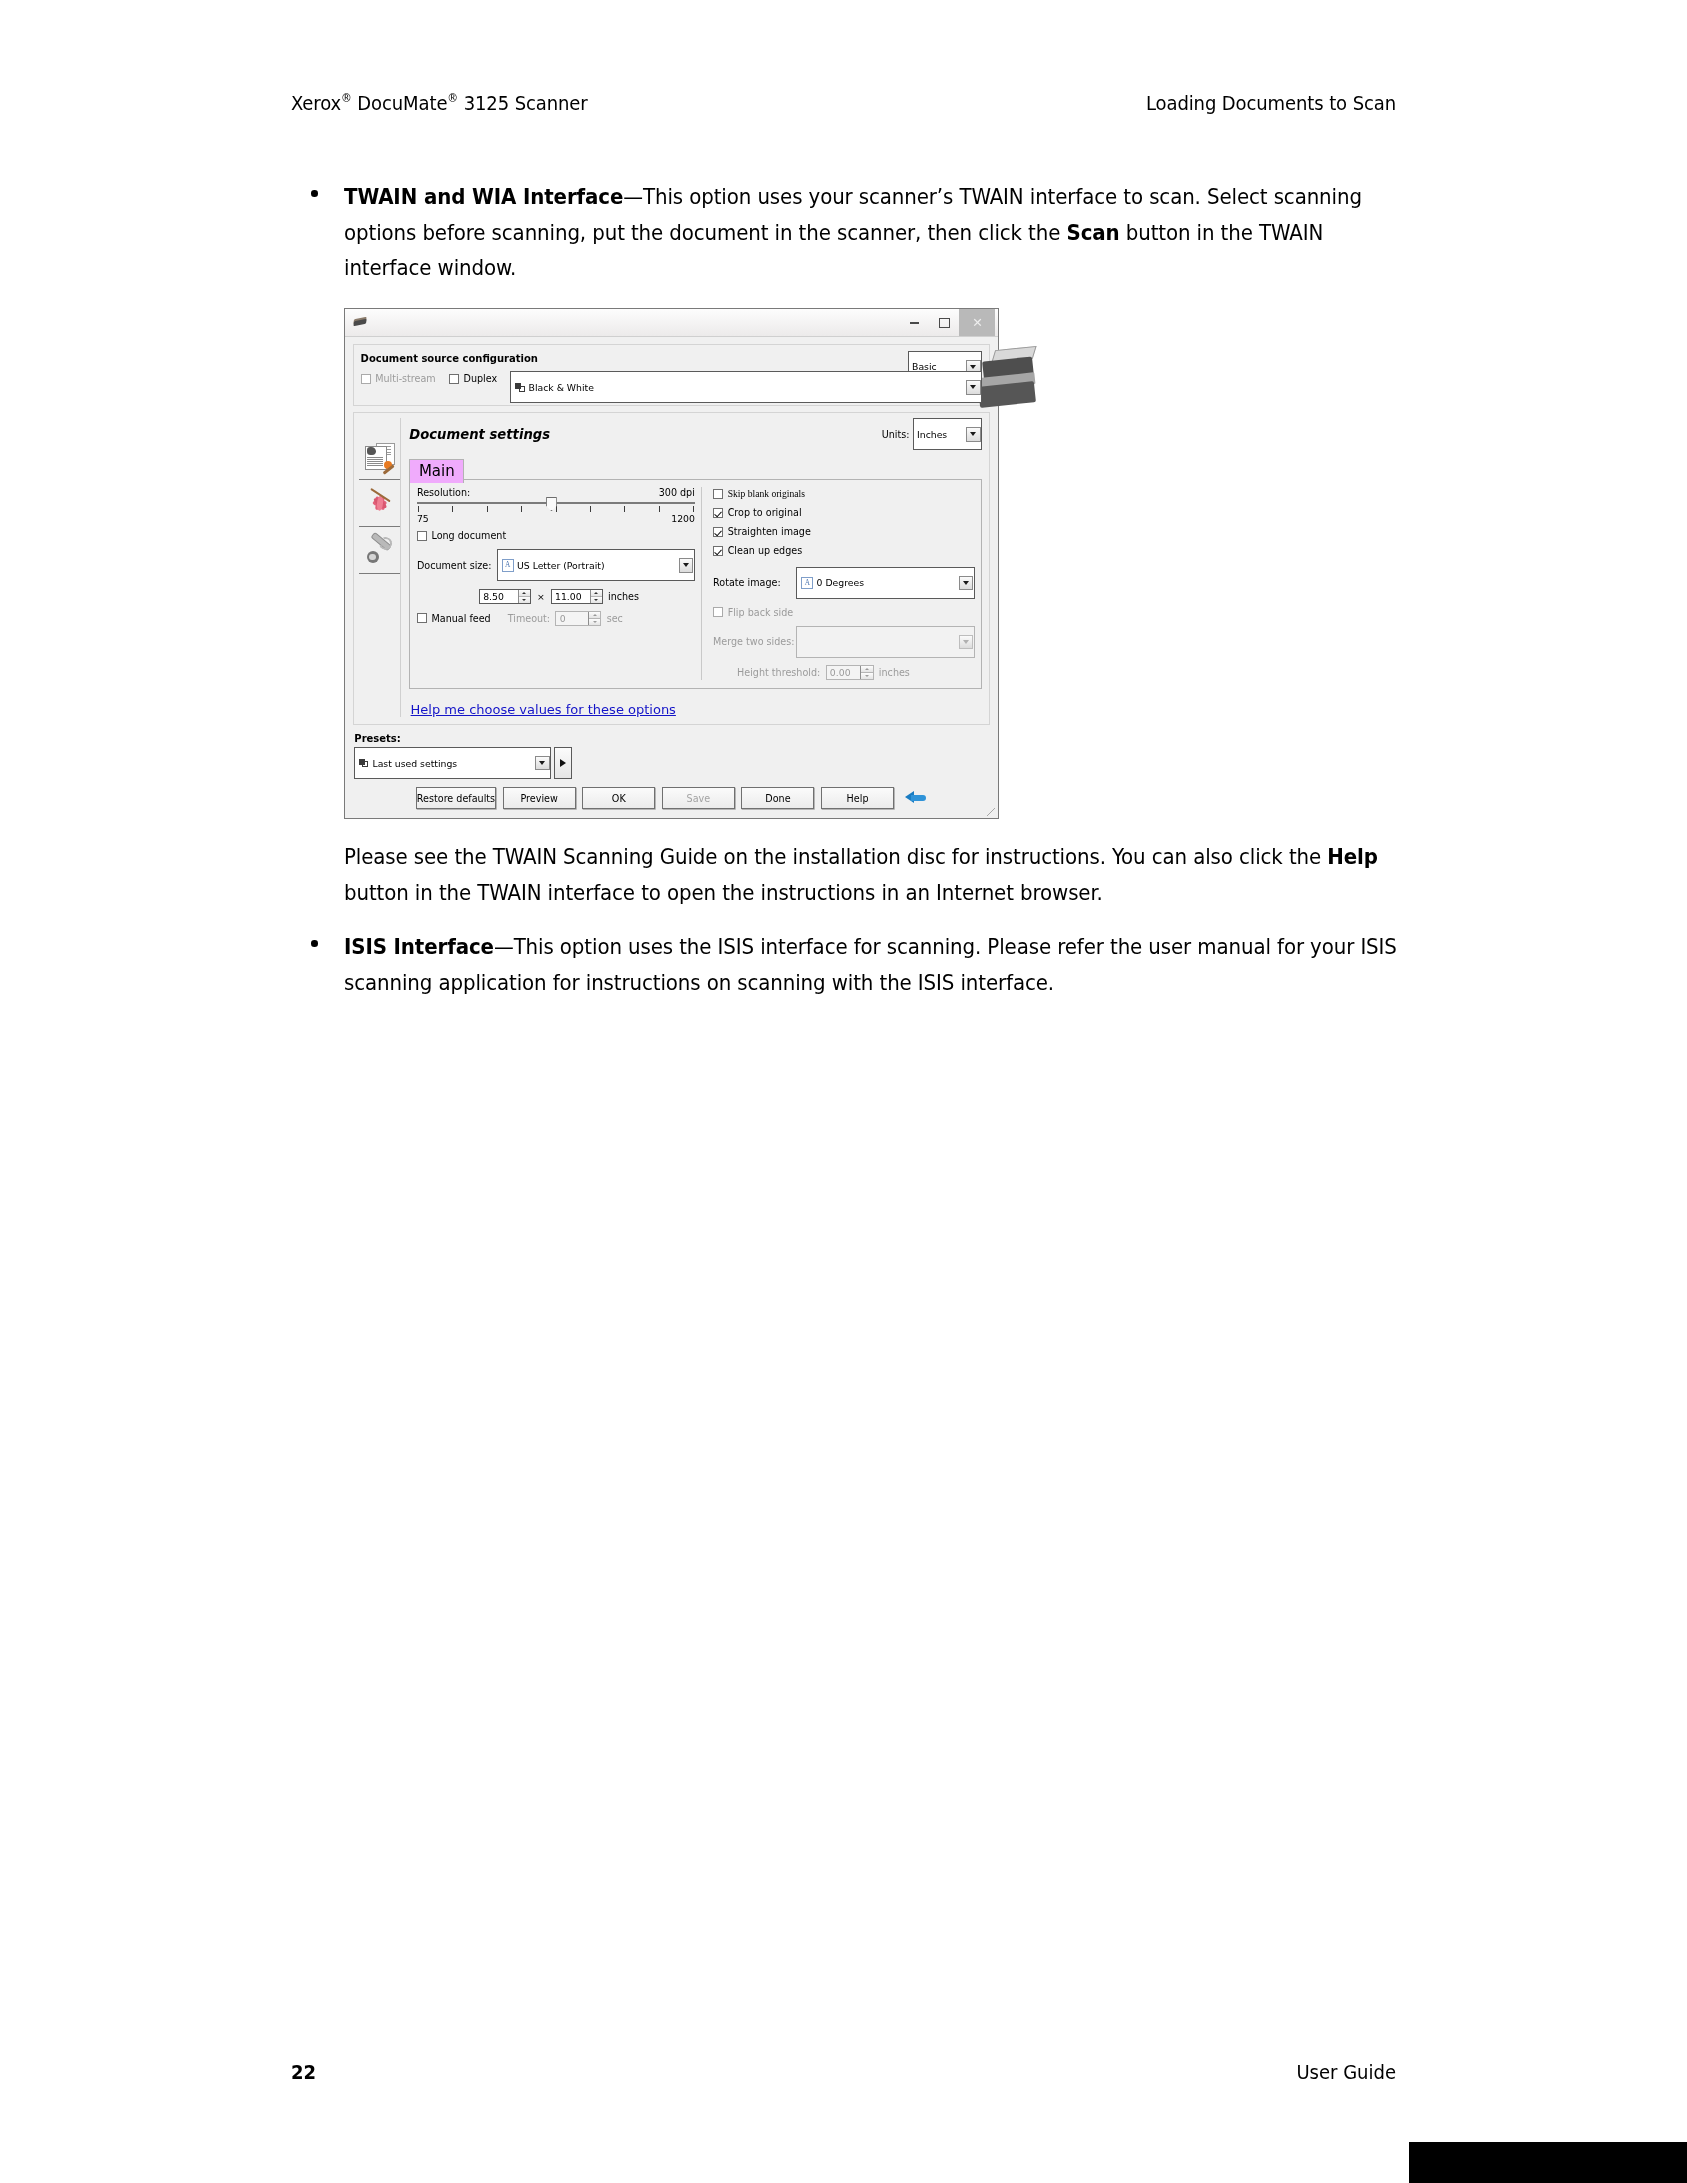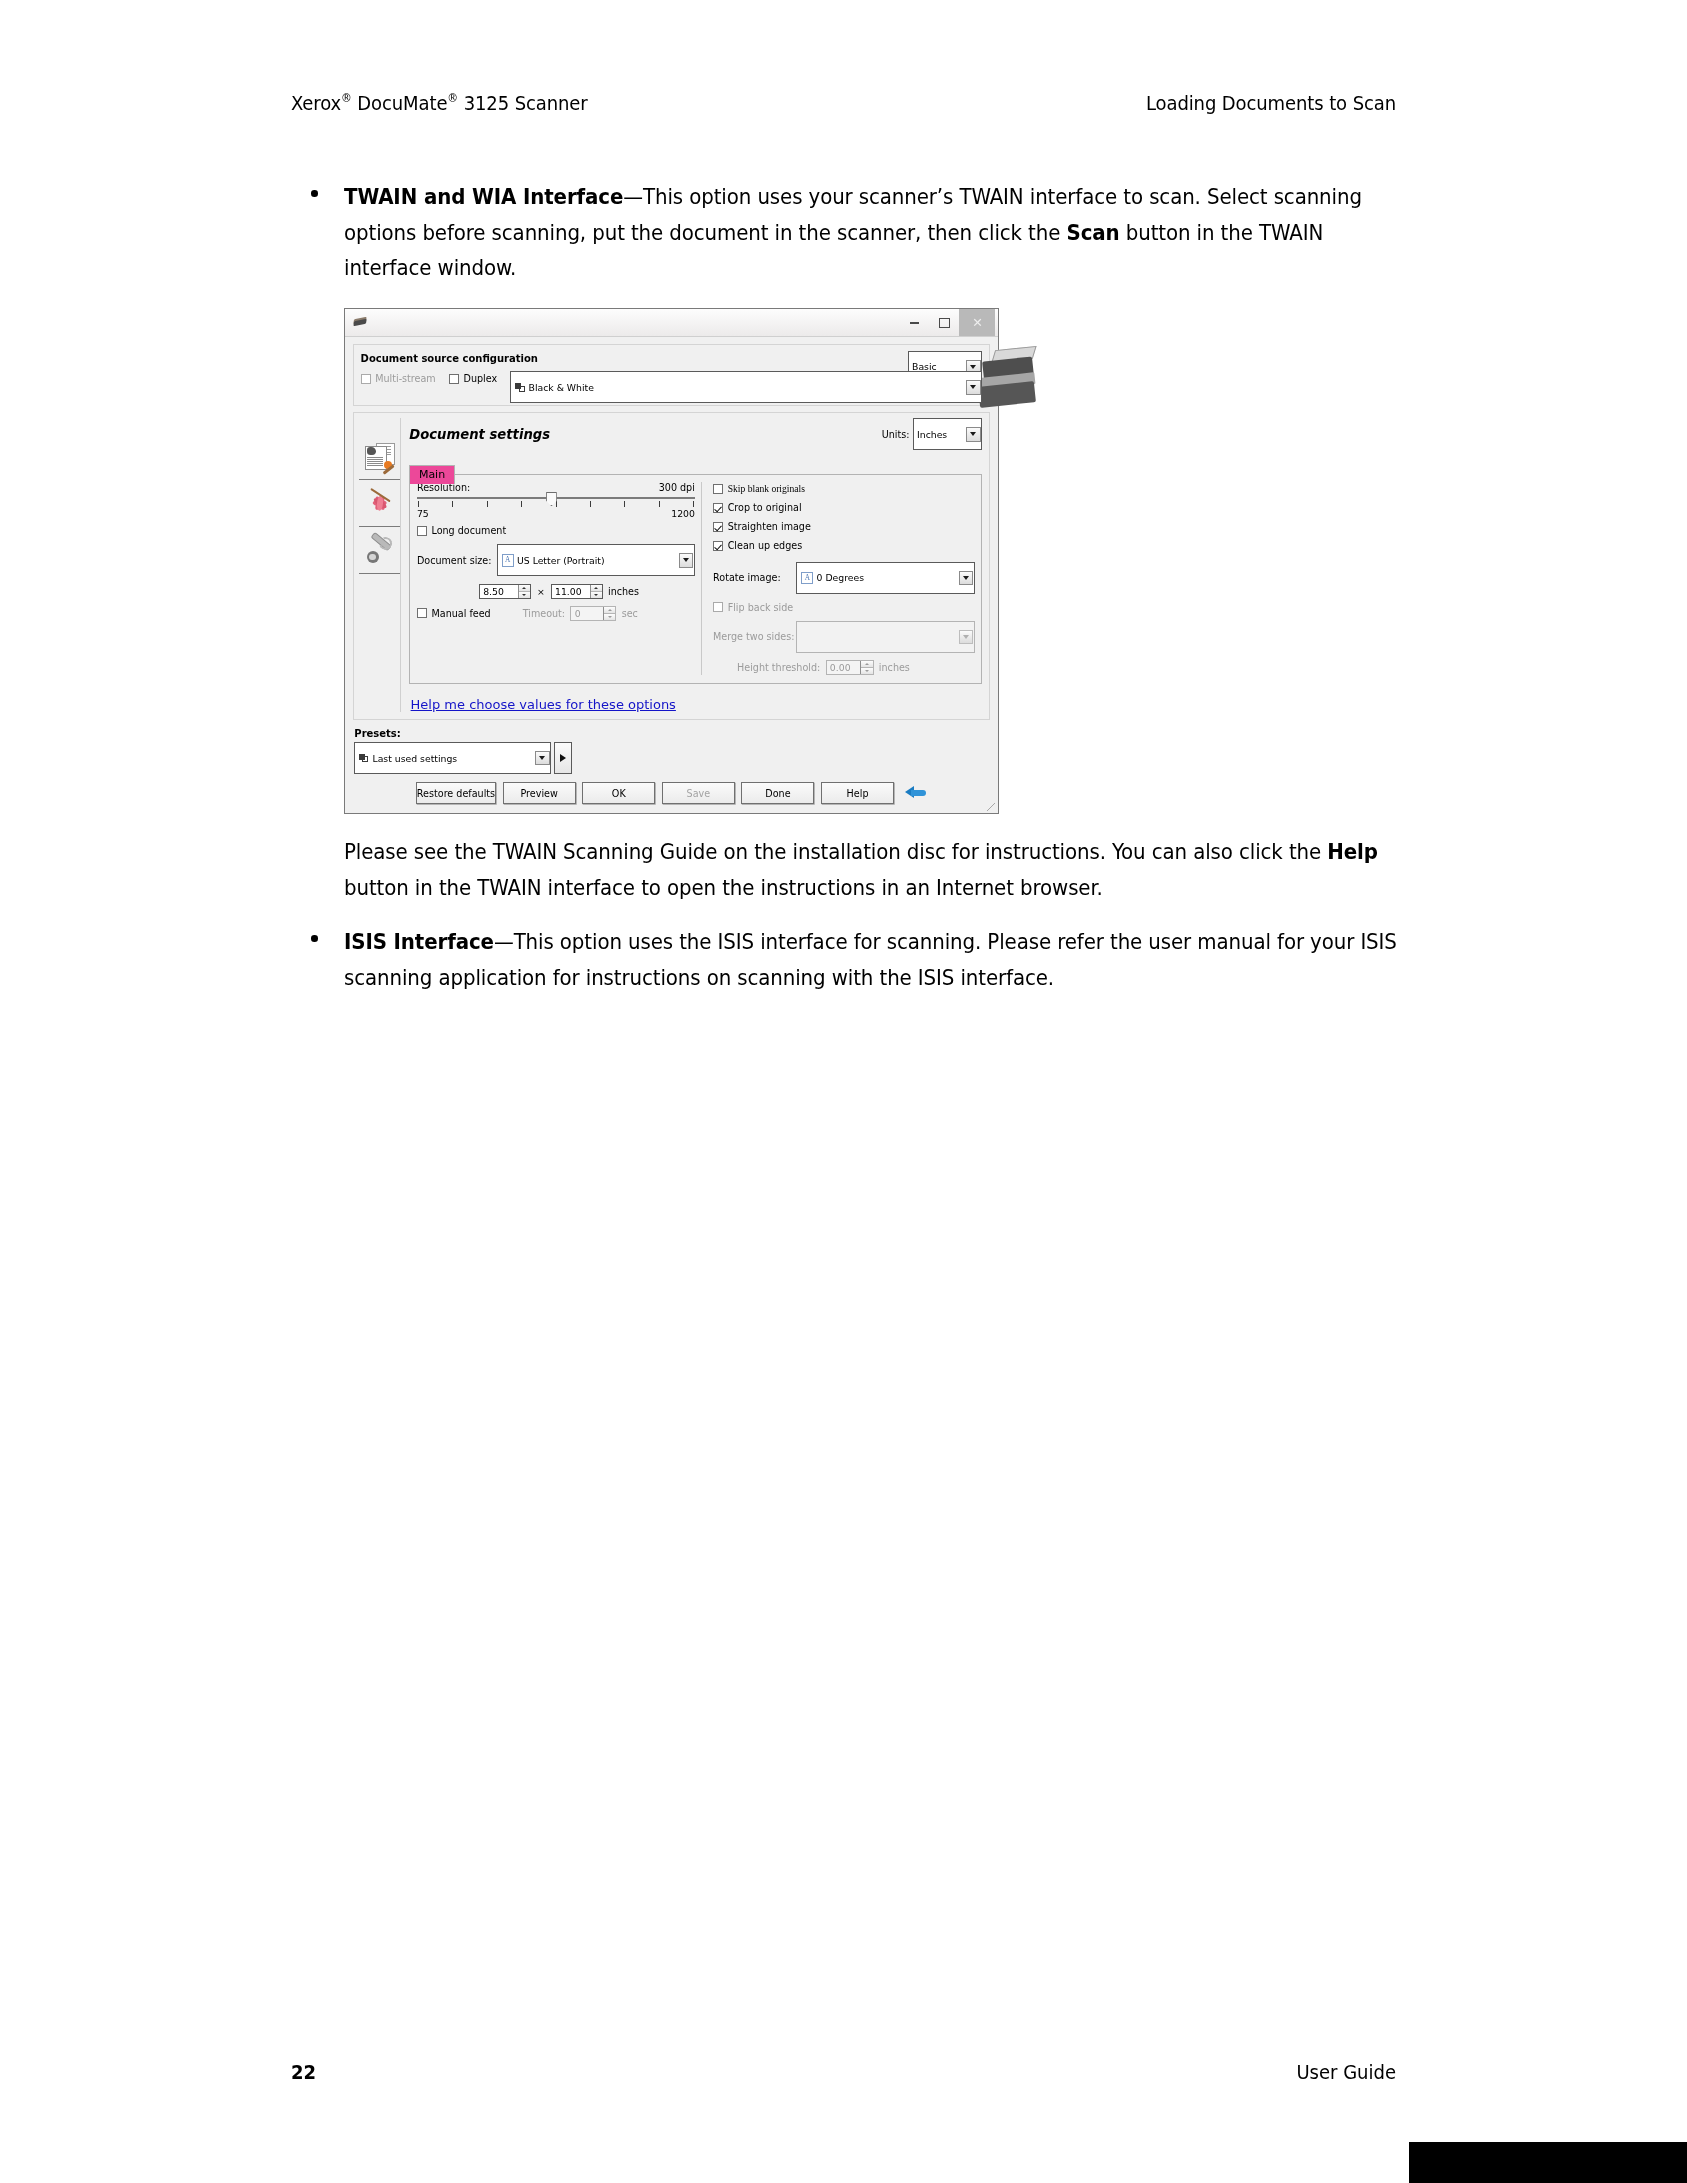--- a/index.html
+++ b/index.html
@@ -312,24 +312,24 @@
   .ds-main { flex:1; padding-left: 8px; }
   .ds-head { display:flex; align-items:center; justify-content:space-between; }
   .ds-title { font-style: italic; font-weight: bold; font-size: 13.2px; }
   .units-wrap { display:flex; align-items:center; }
   .units-label { font-size:9.6px; margin-right:4px; }
   .units-sel { width:69px; }
 
   .tabs { display:flex; align-items:flex-end; margin-top:5.3px; }
   .tab {
     border:0.7px solid #b3b3b3; border-bottom:none;
-    background:#ec4899;
+    background:#f0abfc;
     padding: 2.6px 8.6px 3.3px 8.6px;
-    font-size:11px;
-    position: relative; top:9px;
+    font-size:15px;
+    position: relative; top:3px;
   }
   .tab-rest { flex:1; border-bottom:0.7px solid #b3b3b3; height: 0.7px; }
 
   .tab-body {
     border:0.7px solid #b3b3b3; border-top:none;
     background:#f0f0f0;
     display:flex;
     padding: 6.6px 6.6px 8px 6.6px;
     min-height: 177px;
   }
@@ -624,21 +624,21 @@
                       <span class="btns">
                           <i></i>
                           <i></i>
                         </span>
                     </span>
                     <span class="unit-txt">inches</span>
                   </div>
 
                   <div class="fld-row">
                     <span class="cb"></span>
-                    <span class="cb-label" style="margin-right:32px">Manual feed</span>
+                    <span class="cb-label" style="margin-right:17px">Manual feed</span>
                     <span class="fld-lbl dim">Timeout:</span>
                     <span class="spin dim" style="width:46px">
                       <span class="v">0</span>
                       <span class="btns">
                           <i></i>
                           <i></i>
                         </span>
                     </span>
                     <span class="unit-txt dim">sec</span>
                   </div>

